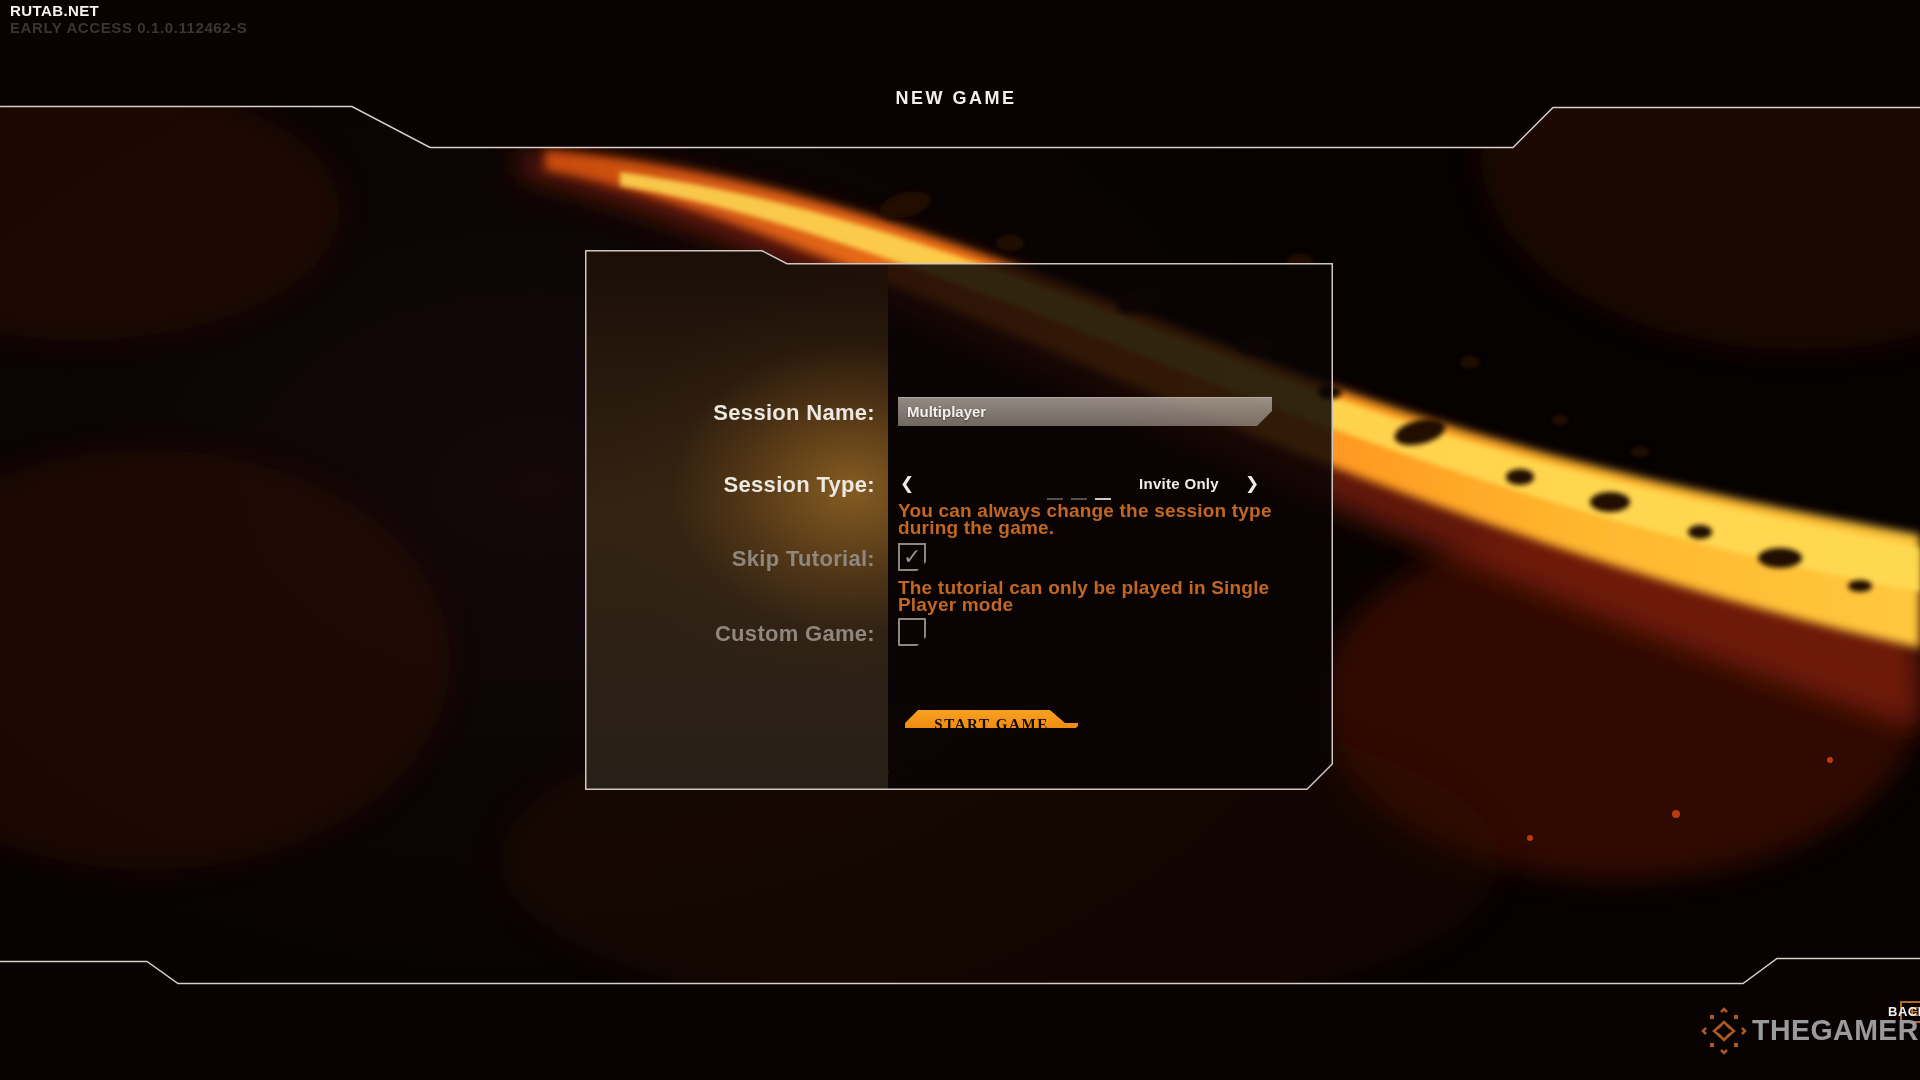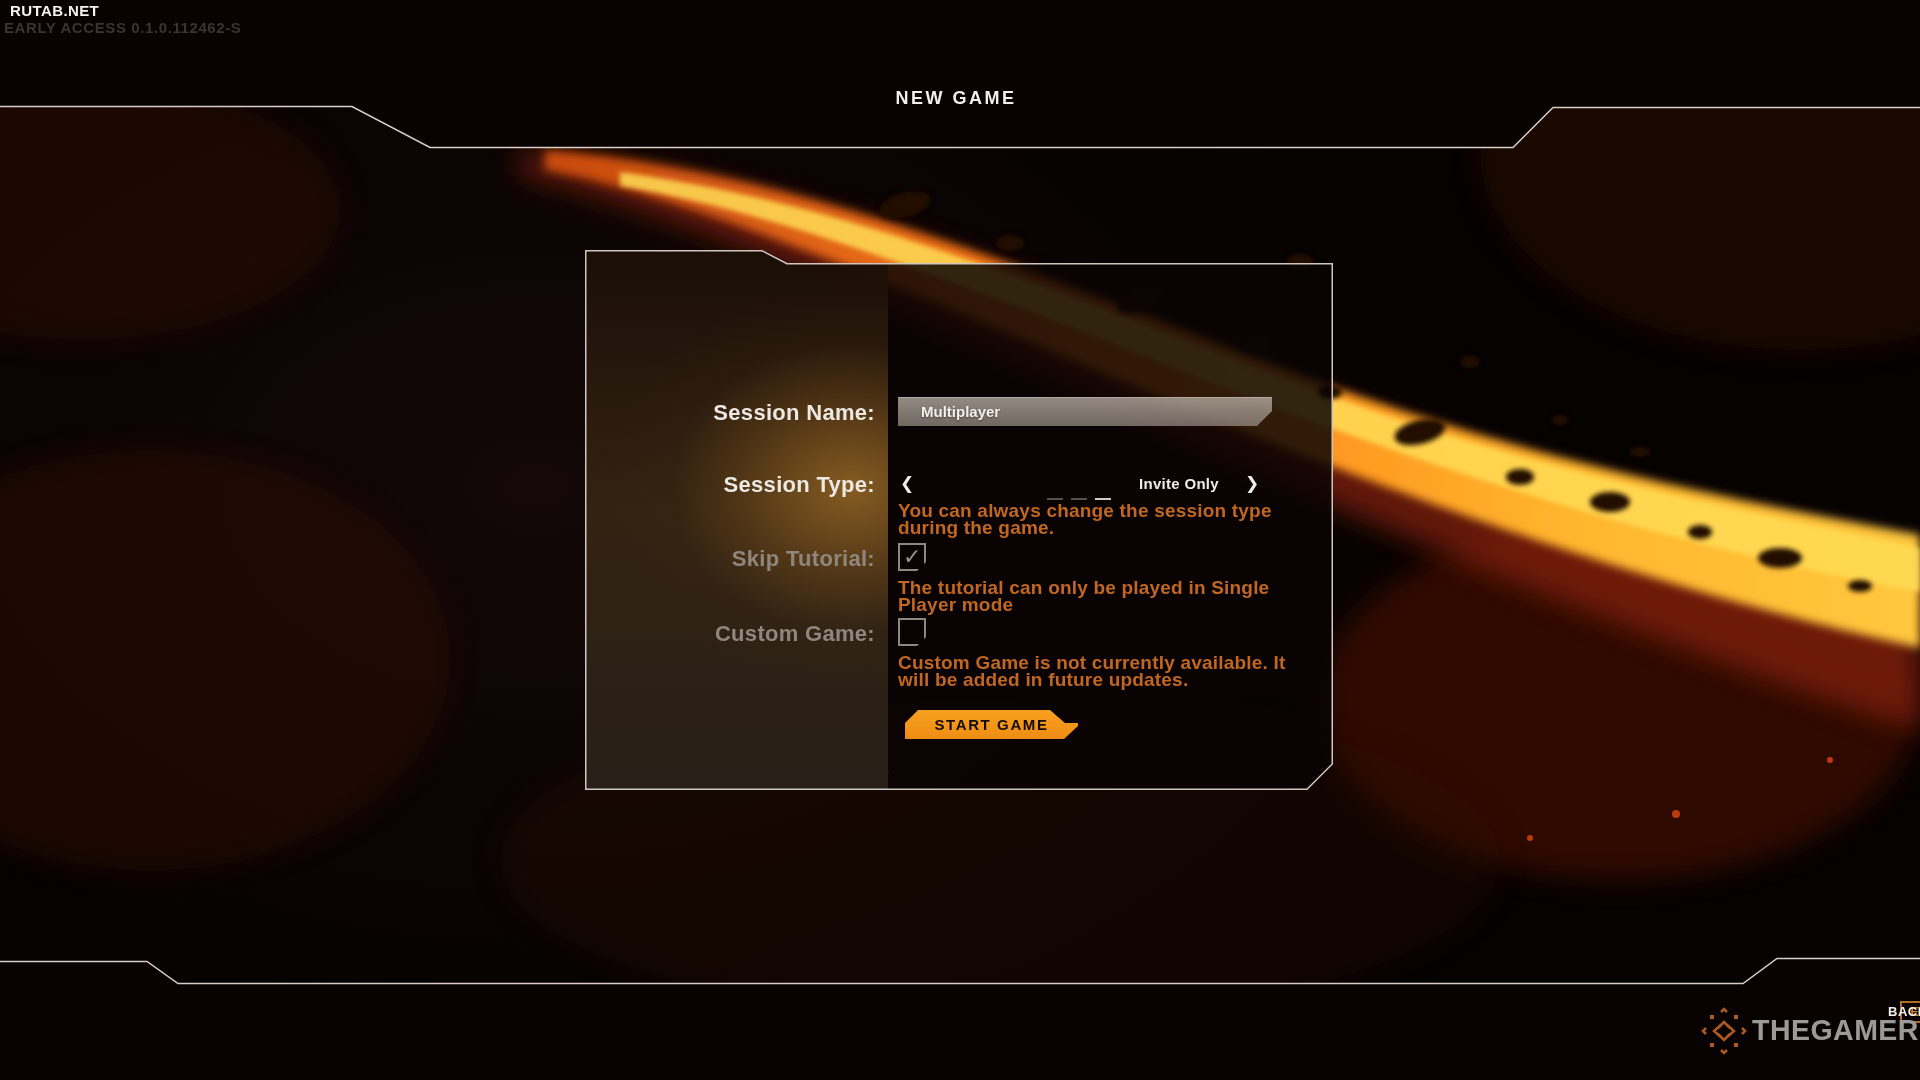--- a/index.html
+++ b/index.html
@@ -4,21 +4,21 @@
 <style>
   * { margin:0; padding:0; box-sizing:border-box; }
   html,body { width:1920px; height:1080px; background:#000; overflow:hidden; }
   body { font-family:"Liberation Sans","DejaVu Sans",sans-serif; }
   #stage { position:relative; width:1920px; height:1080px; overflow:hidden;
            background: radial-gradient(ellipse 900px 600px at 28% 45%, #140809 0%, #0b0404 55%, #060202 100%); }
   svg.layer { position:absolute; left:0; top:0; }
 
   
   .site-name { position:absolute; left:10px; top:2px; color:#f5f3f1; font-size:15px; font-weight:800; letter-spacing:.4px; z-index:30; }
-  .build-id  { position:absolute; left:4px; top:19px; color:#3a3532; font-size:15px; font-weight:700; letter-spacing:.6px; z-index:30; }
+  .build-id  { position:absolute; left:10px; top:19px; color:#3a3532; font-size:15px; font-weight:700; letter-spacing:.6px; z-index:30; }
   .page-title{ position:absolute; left:956px; top:88px; transform:translateX(-50%); color:#f2efec;
                font-size:18px; font-weight:700; letter-spacing:2.5px; z-index:30; white-space:nowrap; }
 
   
   .dialog { position:absolute; left:585px; top:250px; width:748px; height:540px; z-index:20; }
   .dialog-fill { position:absolute; inset:0; background:rgba(9,4,3,0.84);
     clip-path: polygon(0 0,177px 0,202px 14px,100% 14px,100% 514px,722px 100%,0 100%); }
   .dialog-left { position:absolute; left:0; top:0; width:303px; height:540px;
     clip-path: polygon(0 0,177px 0,202px 14px,303px 14px,303px 540px,0 540px);
     background:
@@ -28,21 +28,21 @@
   .dialog-border { position:absolute; left:0; top:0; pointer-events:none; }
 
   .row-label { position:absolute; left:0; width:290px; text-align:right; color:#ece8e2;
                font-size:22px; font-weight:600; letter-spacing:.3px; white-space:nowrap; }
   .row-label.disabled { color:#8f877d; }
 
   .session-input { position:absolute; left:313px; top:147px; width:374px; height:29px;
     background:linear-gradient(180deg, rgba(178,168,159,0.82), rgba(142,132,124,0.78));
     clip-path:polygon(0 0,100% 0,100% 14px,359px 100%,0 100%);
     box-shadow:inset 0 1px 0 rgba(255,255,255,0.25); }
-  .session-input .value { display:block; line-height:29px; padding-left:23px; color:#f3f0ec;
+  .session-input .value { display:block; line-height:29px; padding-left:9px; color:#f3f0ec;
     font-size:15px; font-weight:600; text-shadow:0 1px 2px rgba(0,0,0,0.45); }
 
   .chevron { position:absolute; top:222px; width:22px; height:24px; color:#f0ede9; font-size:17px;
              font-weight:700; text-align:center; line-height:24px; cursor:pointer; }
   .chevron.prev { left:311px; }
   .chevron.next { left:656px; }
   .type-value-wrap { position:absolute; left:354px; top:225px; width:280px; text-align:right; }
   .type-value { color:#f0ede9; font-size:15px; font-weight:700; letter-spacing:.3px; }
   .type-dots { margin-top:6px; display:flex; justify-content:center; gap:8px; }
   .type-dots .dash { width:16px; height:2px; background:#565250; display:inline-block; }
@@ -50,24 +50,24 @@
 
   .helper { position:absolute; left:313px; color:#c16722; font-size:19px; font-weight:600;
             letter-spacing:.2px; line-height:17px; }
 
   .checkbox { position:absolute; left:313px; width:28px; height:28px; border:2px solid #8f877d;
     clip-path:polygon(0 0,100% 0,100% 19px,19px 100%,0 100%); cursor:pointer; }
   .checkbox .check { display:none; color:#9a938b; font-size:22px; font-weight:700; line-height:24px;
     padding-left:3px; }
   .checkbox.checked .check { display:block; }
 
-  .start-button { position:absolute; left:320px; top:460px; width:173px; height:29px; border:0;
+  .start-button { position:absolute; left:320px; top:460px; width:173px; height:18px; border:0;
     background:linear-gradient(180deg,#f8a121,#ee8c12);
     clip-path:polygon(13px 0,145px 0,160px 13px,173px 13px,173px 16px,159px 29px,0 29px,0 13px);
-    cursor:pointer; }
+    cursor:pointer;font-family:Liberation Serif, serif; }
   .start-button .notch { position:absolute; left:145px; top:0; width:15px; height:13px;
     background:linear-gradient(to bottom left, #150903 49%, transparent 51%); }
   .start-button .label { position:relative; display:block; width:100%; text-align:center;
     color:#130a03; font-size:15px; font-weight:800; letter-spacing:1.6px; line-height:29px; }
 
   
   .esc-badge { position:absolute; left:1900px; top:1001px; width:47px; height:22px;
     border:2px solid #b06c22; clip-path:polygon(0 0,100% 0,100% 60%,86% 100%,0 100%);
     color:#d8831f; font-size:12px; font-weight:800; text-align:center; line-height:19px;
     letter-spacing:.5px; z-index:30; cursor:pointer; }
@@ -177,21 +177,20 @@
     <div class="row-label disabled" style="top:296px">Skip Tutorial:</div>
     <div class="checkbox checked" style="top:293px">
       <span class="check">✓</span>
     </div>
     <div class="helper" style="top:329px">The tutorial can only be played in Single Player mode</div>
 
     <div class="row-label disabled" style="top:371px">Custom Game:</div>
     <div class="checkbox" style="top:368px">
       
     </div>
-    <div class="helper" style="top:404px; width:400px">Custom Game is not currently available. It will be added in future updates.</div>
 
     <button class="start-button">
       <span class="notch"></span>
       <span class="label">START GAME</span>
     </button>
   </div>
 
   <div class="esc-badge">ESC</div>
   <div class="back-label">BACK</div>
   <div class="brand">

